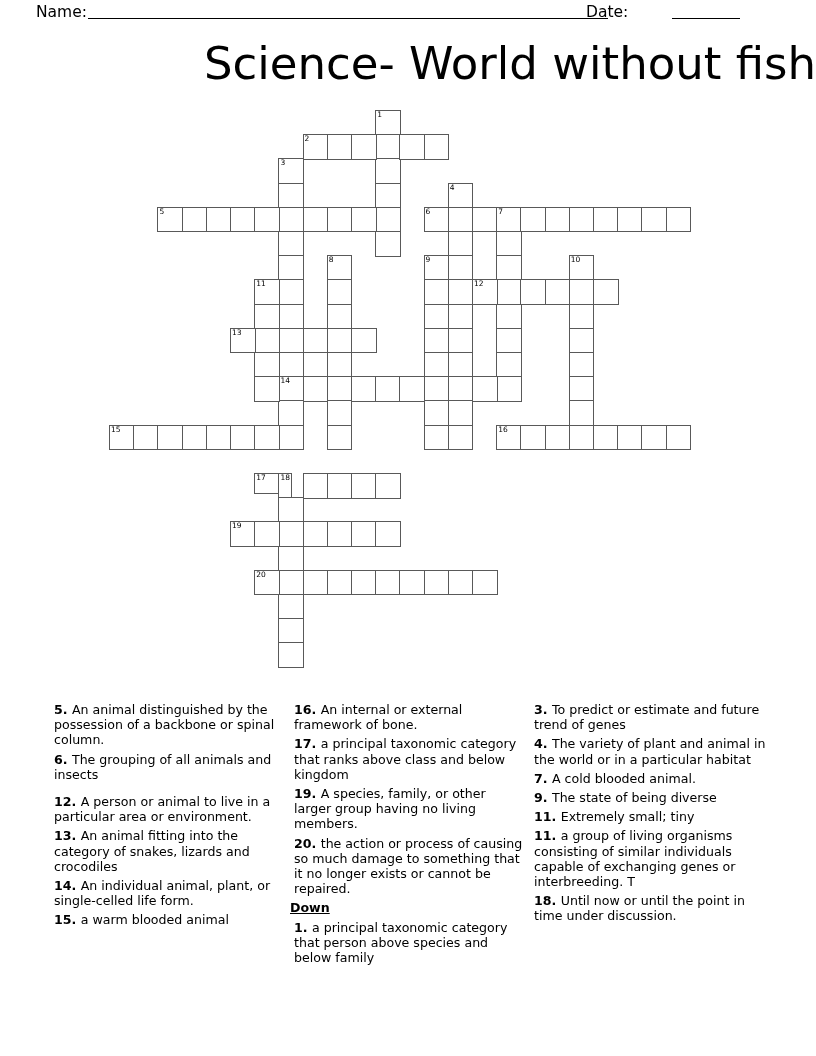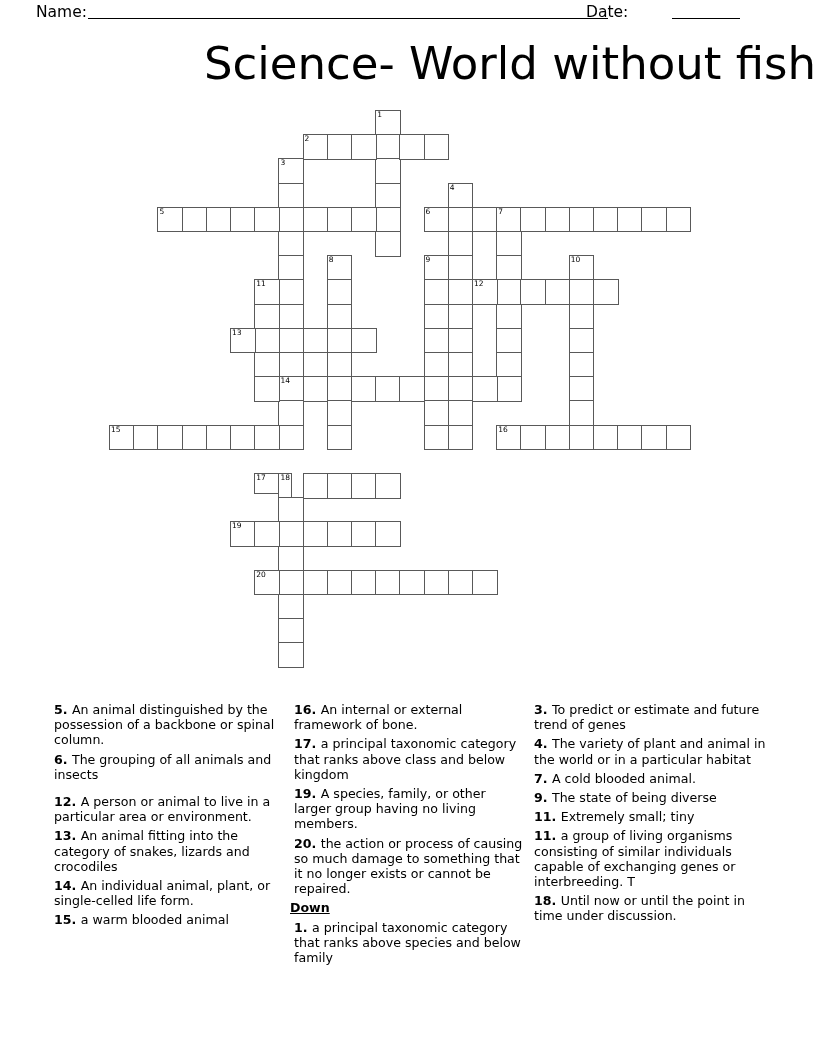--- a/index.html
+++ b/index.html
@@ -336,21 +336,21 @@
       <span class="clue"><span class="cnum">13. </span><span>An animal fitting into the category of snakes, lizards and crocodiles</span></span>
       <span class="clue"><span class="cnum">14. </span><span>An individual animal, plant, or single-celled life form.</span></span>
       <span class="clue"><span class="cnum">15. </span><span>a warm blooded animal</span></span>
     </div>
   <div class="clue-col col-2">
       <span class="clue"><span class="cnum">16. </span><span>An internal or external framework of bone.</span></span>
       <span class="clue"><span class="cnum">17. </span><span>a principal taxonomic category that ranks above class and below kingdom</span></span>
       <span class="clue"><span class="cnum">19. </span><span>A species, family, or other larger group having no living members.</span></span>
       <span class="clue"><span class="cnum">20. </span><span>the action or process of causing so much damage to something that it no longer exists or cannot be repaired.</span></span>
       <span class="section-head">Down</span>
-      <span class="clue"><span class="cnum">1. </span><span>a principal taxonomic category that ranks above species and below family</span></span>
+      <span class="clue"><span class="cnum">1. </span><span>a principal taxonomic category that person above species and below family</span></span>
     </div>
   <div class="clue-col col-3">
       <span class="clue"><span class="cnum">3. </span><span>To predict or estimate and future trend of genes</span></span>
       <span class="clue"><span class="cnum">4. </span><span>The variety of plant and animal in the world or in a particular habitat</span></span>
       <span class="clue"><span class="cnum">7. </span><span>A cold blooded animal.</span></span>
       <span class="clue"><span class="cnum">9. </span><span>The state of being diverse</span></span>
       <span class="clue"><span class="cnum">11. </span><span>Extremely small; tiny</span></span>
       <span class="clue"><span class="cnum">11. </span><span>a group of living organisms consisting of similar individuals capable of exchanging genes or interbreeding. T</span></span>
       <span class="clue"><span class="cnum">18. </span><span>Until now or until the point in time under discussion.</span></span>
     </div>

